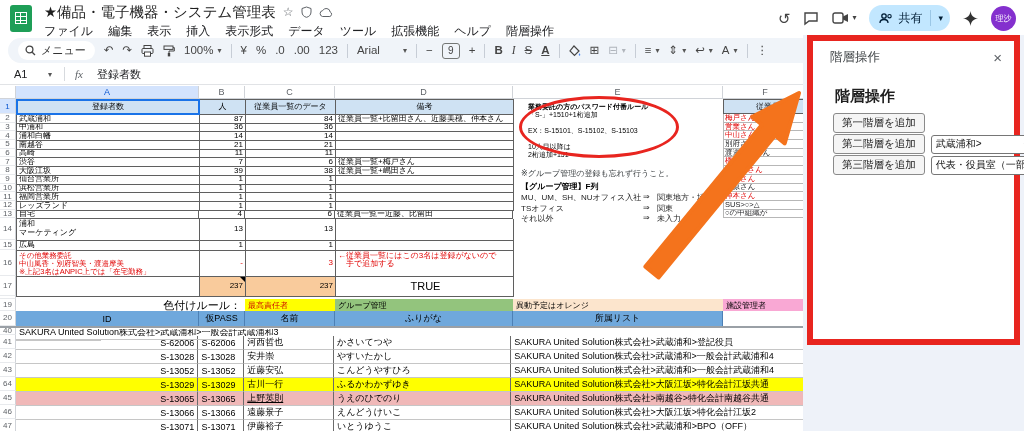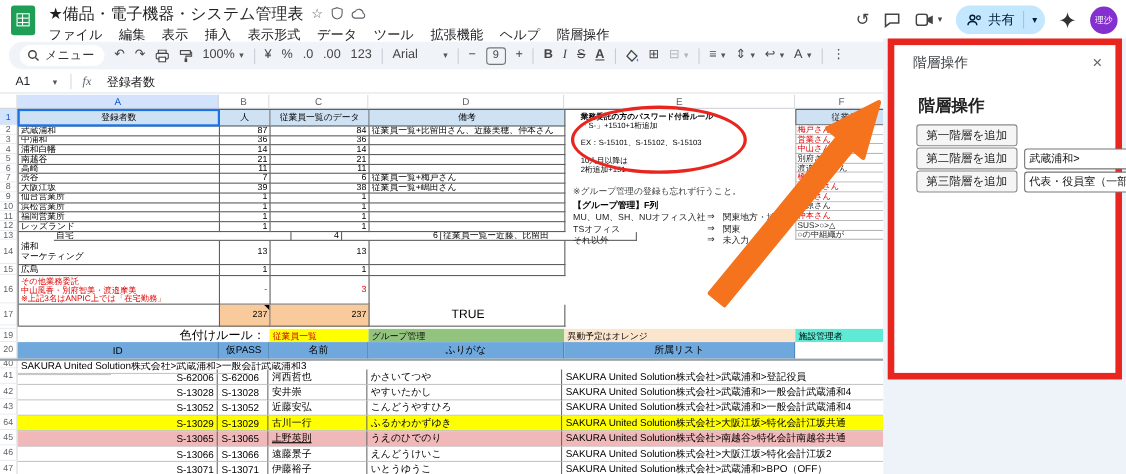--- a/index.html
+++ b/index.html
@@ -363,21 +363,21 @@
           <div class="cell ar" style="width: 90px;">1</div>
           <div class="cell al" style="width: 178px;"></div>
         </div>
         <div class="row" style="height: 8.7px;">
           <div class="cell al" style="width: 183px;">レッズランド</div>
           <div class="cell ar" style="width: 46px;">1</div>
           <div class="cell ar" style="width: 90px;">1</div>
           <div class="cell al" style="width: 178px;"></div>
         </div>
         <div class="row" style="height: 8.7px;">
-          <div class="cell al" style="width: 216px; margin-left: 32px;">自宅</div>
+          <div class="cell al" style="width: 182px;">自宅</div>
           <div class="cell ar" style="width: 46px;">4</div>
           <div class="cell ar" style="width: 90px;">6</div>
           <div class="cell al" style="width: 178px;">従業員一覧ー近藤、比留田</div>
         </div>
         <div class="row" style="height: 21.6px;">
           <div class="cell al ml" style="width: 183px;">浦和
 マーケティング</div>
           <div class="cell ar" style="width: 46px;">13</div>
           <div class="cell ar" style="width: 90px;">13</div>
           <div class="cell al" style="width: 178px;"></div>
@@ -387,20 +387,22 @@
           <div class="cell ar" style="width: 46px;">1</div>
           <div class="cell ar" style="width: 90px;">1</div>
           <div class="cell al" style="width: 178px;"></div>
         </div>
         <div class="row" style="height: 26px;">
           <div class="cell al redtxt ml" style="width: 183px; font-size: 7.5px;">その他業務委託
 中山風香・別府智美・渡邉摩美
 ※上記3名はANPIC上では「在宅勤務」</div>
           <div class="cell ar redtxt" style="width: 46px;">-</div>
           <div class="cell ar redtxt" style="width: 90px;">3</div>
+          <div class="cell al redtxt ml" style="width: 178px;">←従業員一覧にはこの3名は登録がないので
+　手で追加する</div>
         </div>
         <div class="row" style="height: 20px;">
           <div class="cell al" style="width: 183px;"></div>
           <div class="cell ar orangebg" style="width: 46px;">237<i class="cmt"></i></div>
           <div class="cell ar orangebg" style="width: 90px;">237</div>
           <div class="cell al truecell" style="width: 178px;">TRUE</div>
         </div>
       </div>
     <div class="enotebox"><span class="b0">業務委託の方のパスワード付番ルール</span>
 <span>「S-」+1510+1桁追加</span>
@@ -439,24 +441,24 @@
         <div class="fc redtxt">橋爪さん</div>
         <div class="fc redtxt">比留田さん</div>
         <div class="fc redtxt">近藤さん</div>
         <div class="fc">中原さん</div>
         <div class="fc redtxt">仲本さん</div>
         <div class="fc">SUS&gt;○&gt;△</div>
         <div class="fc">○の中組織が</div>
       </div>
     <div class="legendrow" id="legendrow">
         <div class="leglabel">色付けルール：</div>
-        <div class="legcell" style="width: 90px; background: rgb(255, 255, 0); color: rgb(204, 0, 0);">従業員一覧</div>
+        <div class="legcell" style="width: 90px; background: rgb(255, 255, 0); color: rgb(204, 0, 0);">最高責任者</div>
         <div class="legcell" style="width: 178px; background: rgb(147, 196, 125); color: rgb(0, 0, 0);">グループ管理</div>
         <div class="legcell" style="width: 210px; background: rgb(252, 229, 205); color: rgb(0, 0, 0);">異動予定はオレンジ</div>
-        <div class="legcell" style="width: 85px; background: #5eead4; color: rgb(0, 0, 0);">施設管理者</div>
+        <div class="legcell" style="width: 85px; background: #f9a8d4; color: rgb(0, 0, 0);">施設管理者</div>
       </div>
     <div class="bluehdr" id="bluehdr">
         <div class="bh" style="width: 183px;">ID</div>
         <div class="bh" style="width: 46px;">仮PASS</div>
         <div class="bh" style="width: 90px;">名前</div>
         <div class="bh" style="width: 178px;">ふりがな</div>
         <div class="bh" style="width: 210px;">所属リスト</div>
         <div class="bh" style="width: 85px; background: rgb(255, 255, 255); border-right: none;"></div>
       </div>
     <div class="splitline"></div>
@@ -470,21 +472,21 @@
           <div class="lc fpad" style="width: 85px;"></div>
         </div>
         <div class="lrow" style="height: 14px;">
           <div class="lc ar" style="width: 183px; justify-content: flex-end; padding-right: 3px;">S-62006</div>
           <div class="lc al" style="width: 46px; padding-left: 3px;">S-62006</div>
           <div class="lc al" style="width: 90px; padding-left: 3px;">河西哲也</div>
           <div class="lc al" style="width: 178px; padding-left: 3px;">かさいてつや</div>
           <div class="lc al org" style="width: 210px; padding-left: 3px;">SAKURA United Solution株式会社&gt;武蔵浦和&gt;登記役員</div>
           <div class="lc fpad" style="width: 85px;"></div>
         </div>
-        <div class="lrow" style="height: 14px;">
+        <div class="lrow" style="height: 14px; justify-content: flex-end;">
           <div class="lc ar" style="width: 183px; justify-content: flex-end; padding-right: 3px;">S-13028</div>
           <div class="lc al" style="width: 46px; padding-left: 3px;">S-13028</div>
           <div class="lc al" style="width: 90px; padding-left: 3px;">安井崇</div>
           <div class="lc al" style="width: 178px; padding-left: 3px;">やすいたかし</div>
           <div class="lc al org" style="width: 210px; padding-left: 3px;">SAKURA United Solution株式会社&gt;武蔵浦和&gt;一般会計武蔵浦和4</div>
           <div class="lc fpad" style="width: 85px;"></div>
         </div>
         <div class="lrow" style="height: 14px;">
           <div class="lc ar" style="width: 183px; justify-content: flex-end; padding-right: 3px;">S-13052</div>
           <div class="lc al" style="width: 46px; padding-left: 3px;">S-13052</div>

